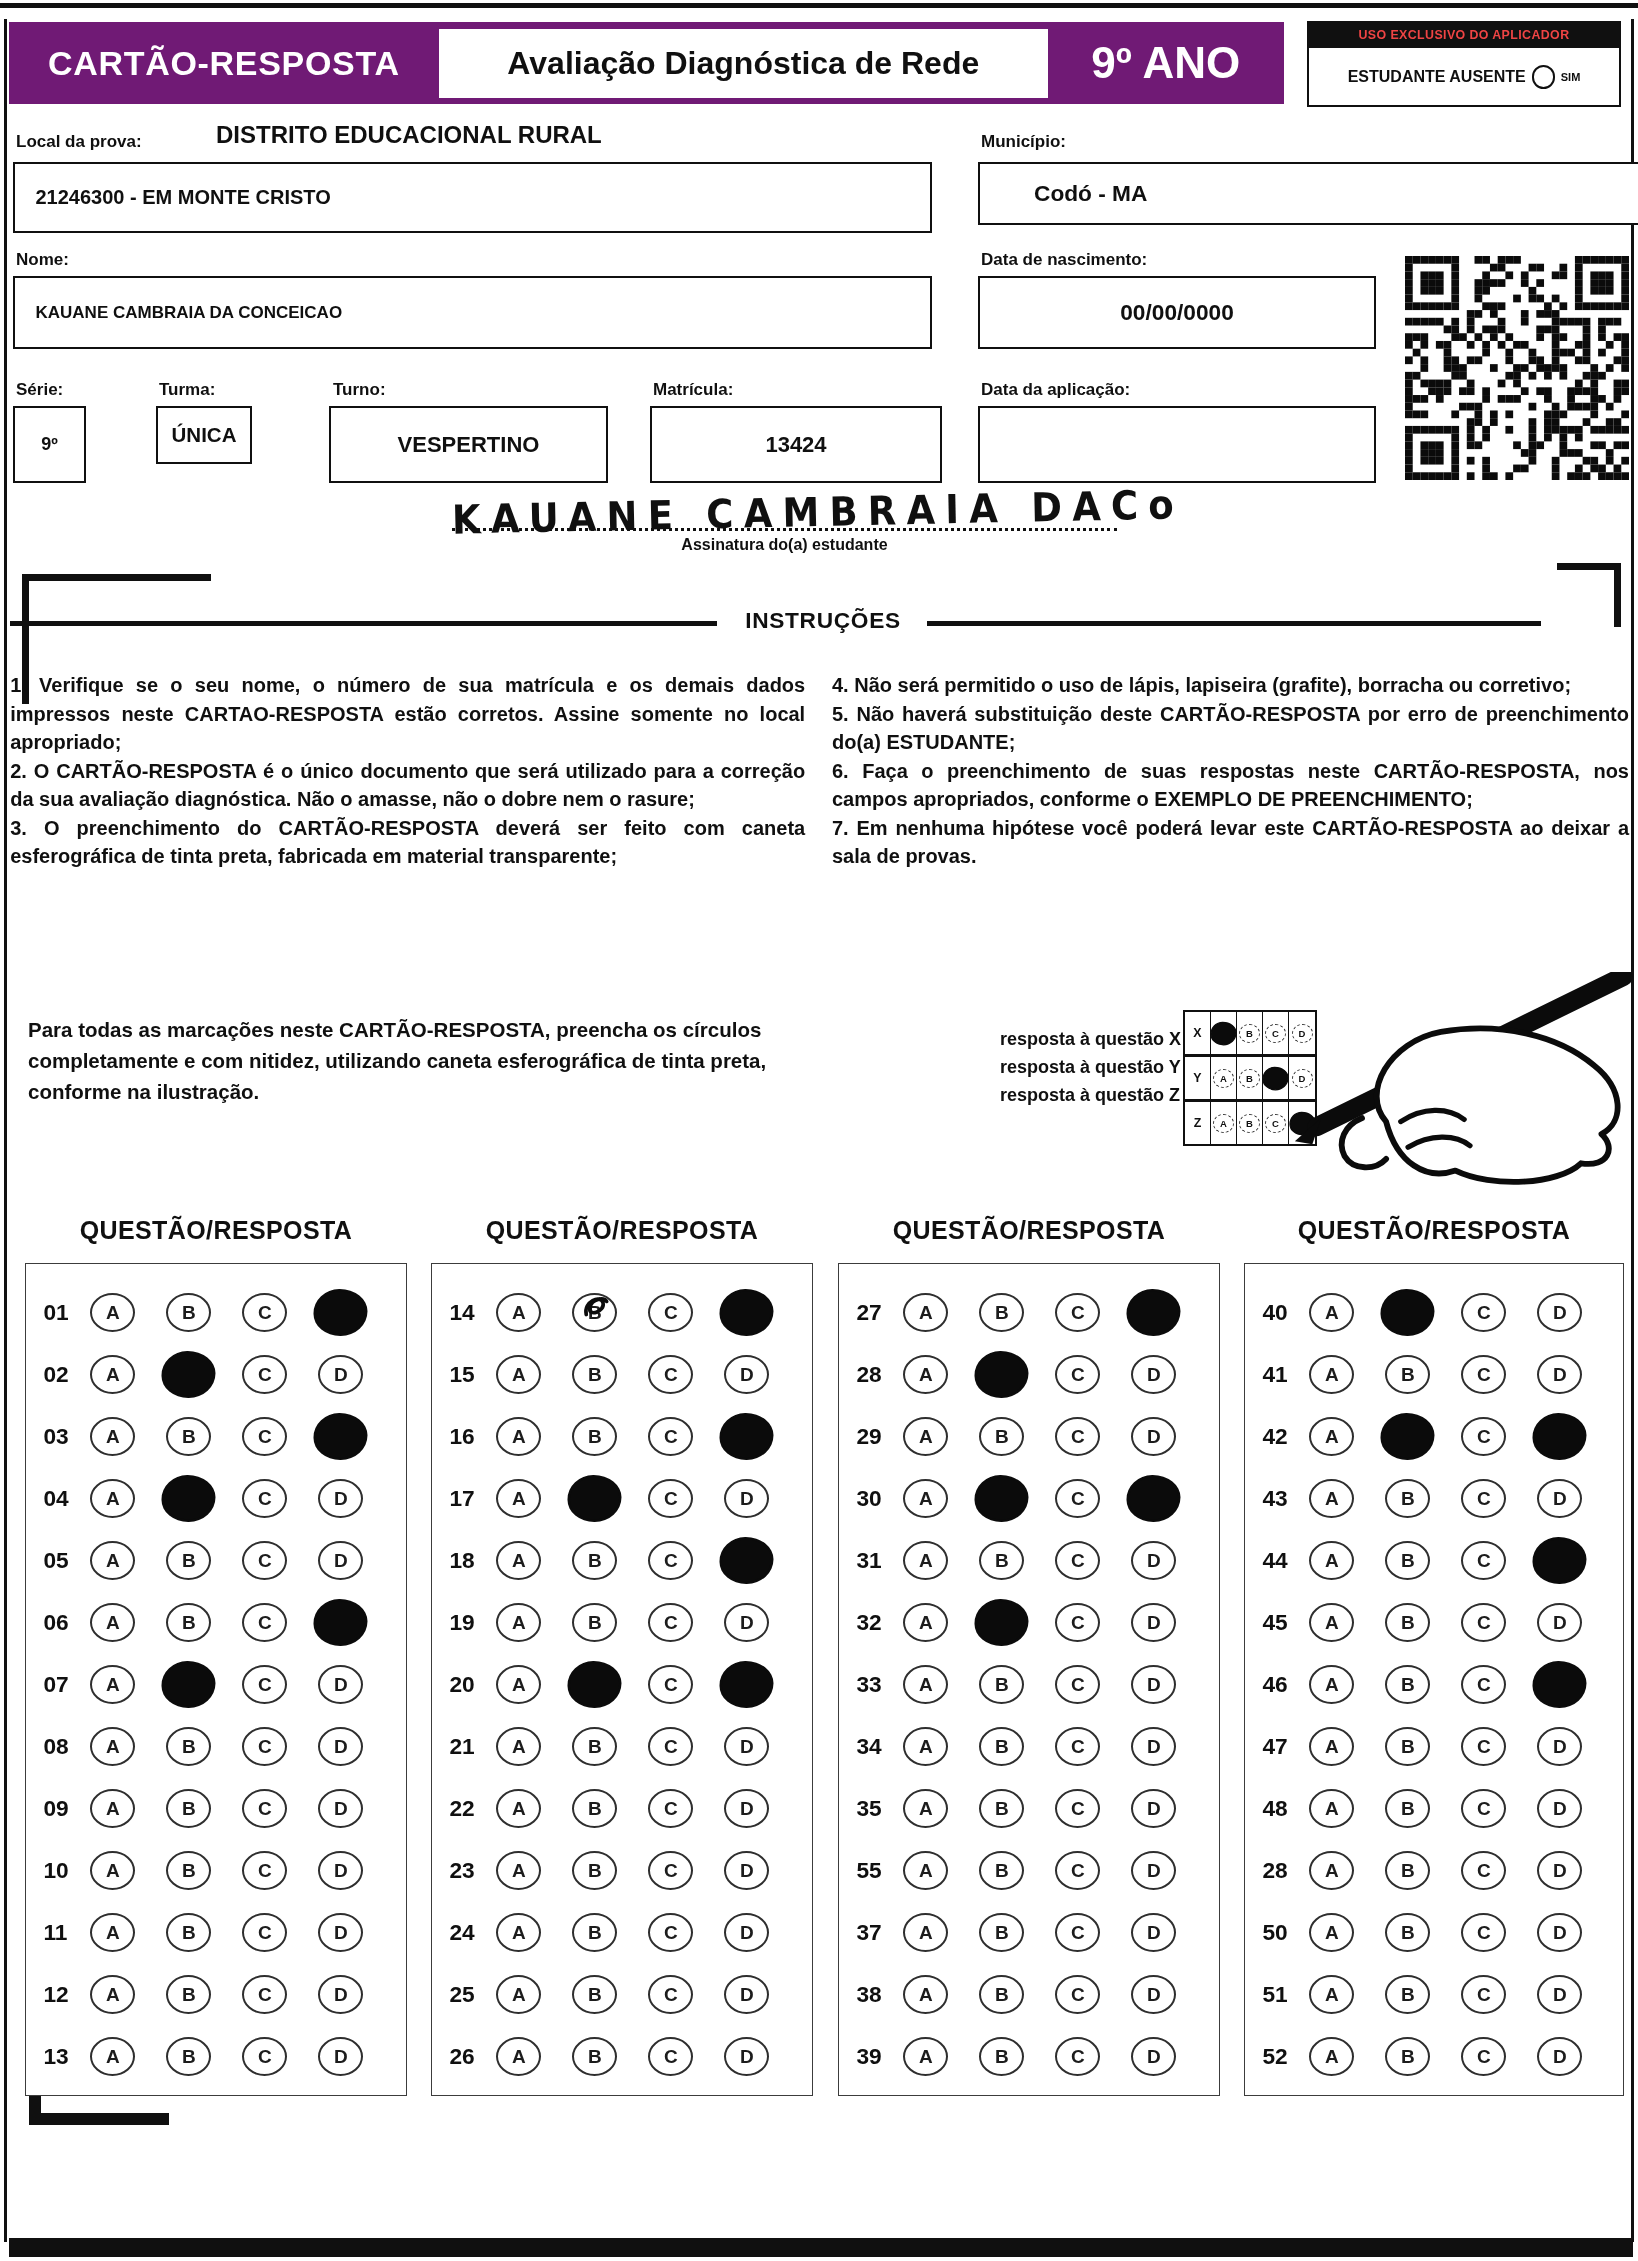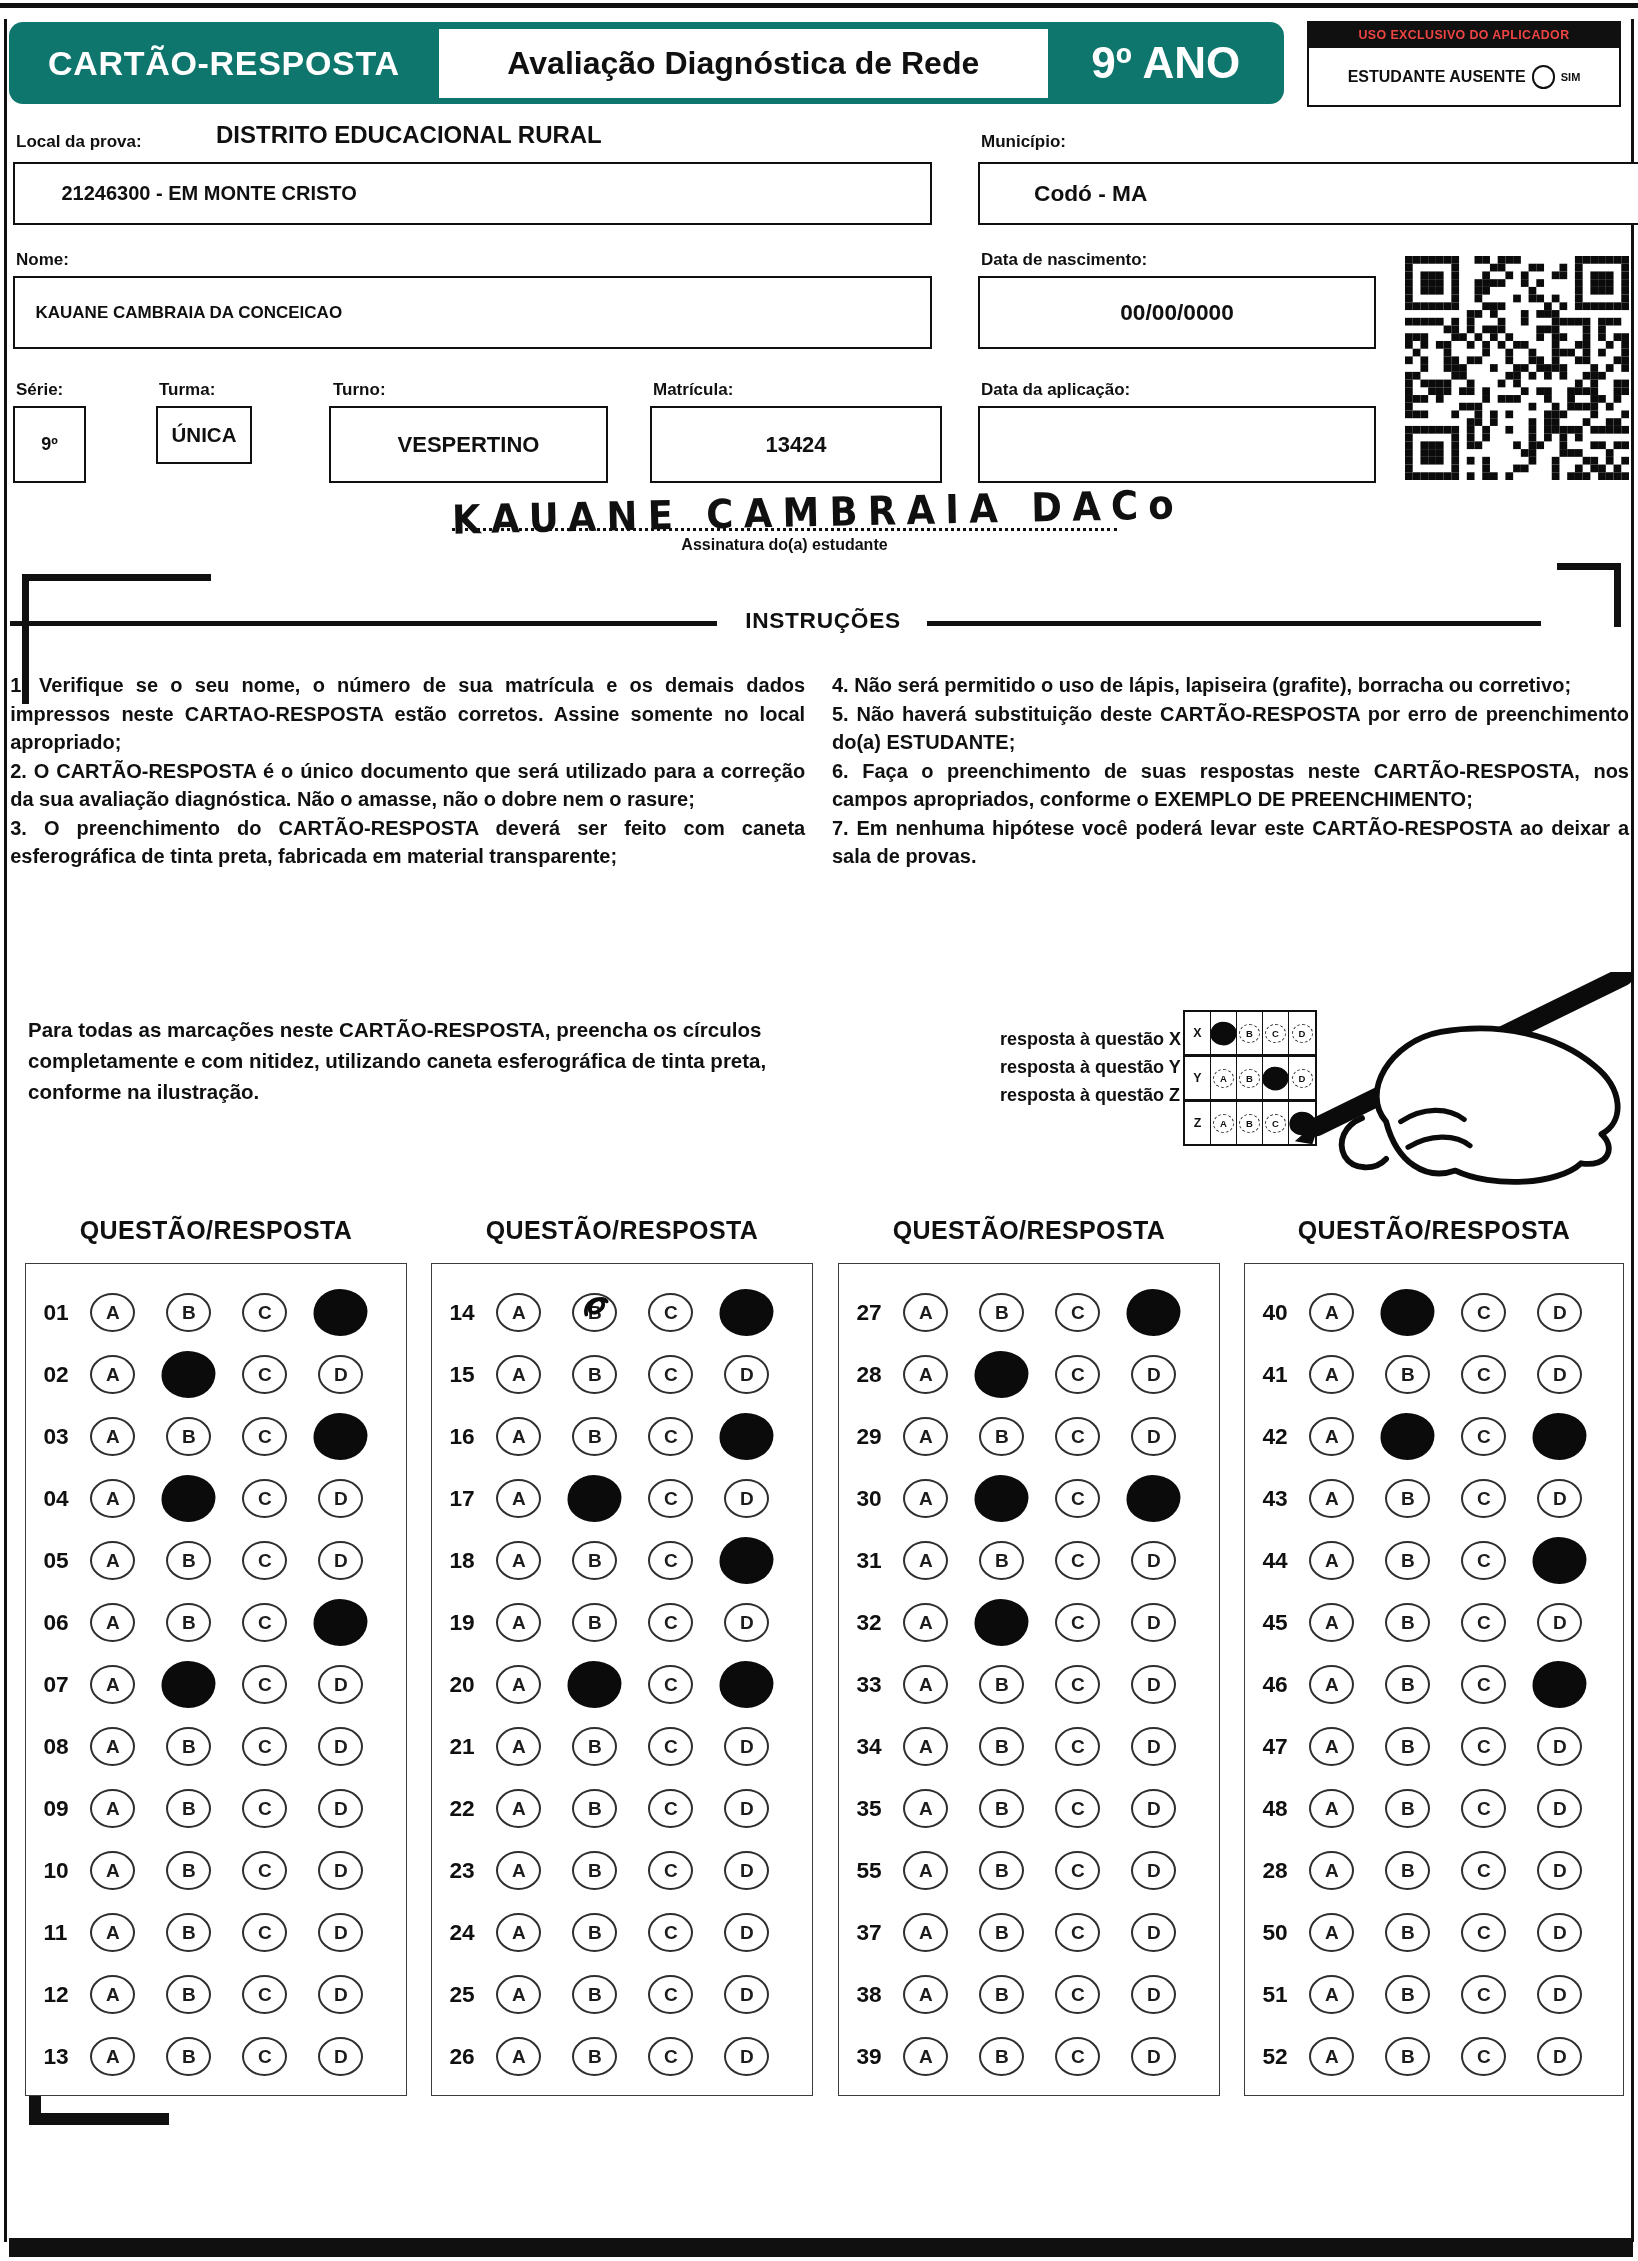--- a/index.html
+++ b/index.html
@@ -9,21 +9,21 @@
   .ink{background:#101010;}
   .bold{font-weight:bold;}
 
   
   .top-line{left:0;top:2.9px;width:1639px;height:5.1px;}
   .left-line{left:4.4px;top:19px;width:2.9px;height:2223px;}
   .right-line{left:1631px;top:19px;width:2.9px;height:2223px;}
   .bottom-bar{left:8.8px;top:2238px;width:1624px;height:19px;}
 
   
-  .header-bar{left:8.8px;top:22px;width:1275px;height:82px;background:#0f766e;display:flex;align-items:center;border-radius:14px;}
+  .header-bar{left:8.8px;top:22px;width:1275px;height:82px;background:#701a75;display:flex;align-items:center;}
   .header-title{width:430px;text-align:center;color:#fff;font-weight:bold;font-size:34px;letter-spacing:0.7px;}
   .header-subtitle-box{width:609px;height:69px;background:#fff;display:flex;align-items:center;justify-content:center;}
   .header-subtitle-box span{font-weight:bold;font-size:32px;}
   .header-grade{flex:1;text-align:center;color:#fff;font-weight:bold;font-size:44px;}
   .applicator-box{left:1307px;top:20.5px;width:314px;height:86px;border:2.2px solid #101010;box-sizing:border-box;background:#fff;}
   .applicator-title{height:25px;background:#101010;color:#ef4444;font-size:12.4px;font-weight:bold;
                     display:flex;align-items:center;justify-content:center;letter-spacing:0.4px;}
   .applicator-body{height:59px;display:flex;align-items:center;justify-content:center;gap:5.8px;}
   .applicator-body .lbl{font-weight:bold;font-size:16px;}
   .absent-circle{width:23.4px;height:23.4px;border:2.2px solid #101010;border-radius:50%;box-sizing:border-box;}
@@ -103,21 +103,21 @@
     <div class="applicator-title">USO EXCLUSIVO DO APLICADOR</div>
     <div class="applicator-body">
       <span class="lbl">ESTUDANTE AUSENTE</span>
       <span class="absent-circle"></span>
       <span class="sim">SIM</span>
     </div>
   </div>
 
   <div class="abs flabel" style="left:16px;top:132px;">Local da prova:</div>
   <div class="abs bold" style="left:216px;top:121px;font-size:24px;">DISTRITO EDUCACIONAL RURAL</div>
-  <div class="abs fbox" style="left:13px;top:162px;width:919px;height:63px;padding-left:26px;">
+  <div class="abs fbox" style="left:13px;top:162px;width:919px;height:71px;">
     <span style="font-size:20px;margin-left:20.5px;">21246300 - EM MONTE CRISTO</span>
   </div>
 
   <div class="abs flabel" style="left:981px;top:132px;">Município:</div>
   <div class="abs fbox" style="left:978px;top:162px;width:694px;height:63px;padding-left:12px;">
     <span style="font-size:22.7px;margin-left:42px;">Codó - MA</span>
   </div>
 
   <div class="abs flabel" style="left:16px;top:250px;">Nome:</div>
   <div class="abs fbox" style="left:13px;top:276px;width:919px;height:73px;">

